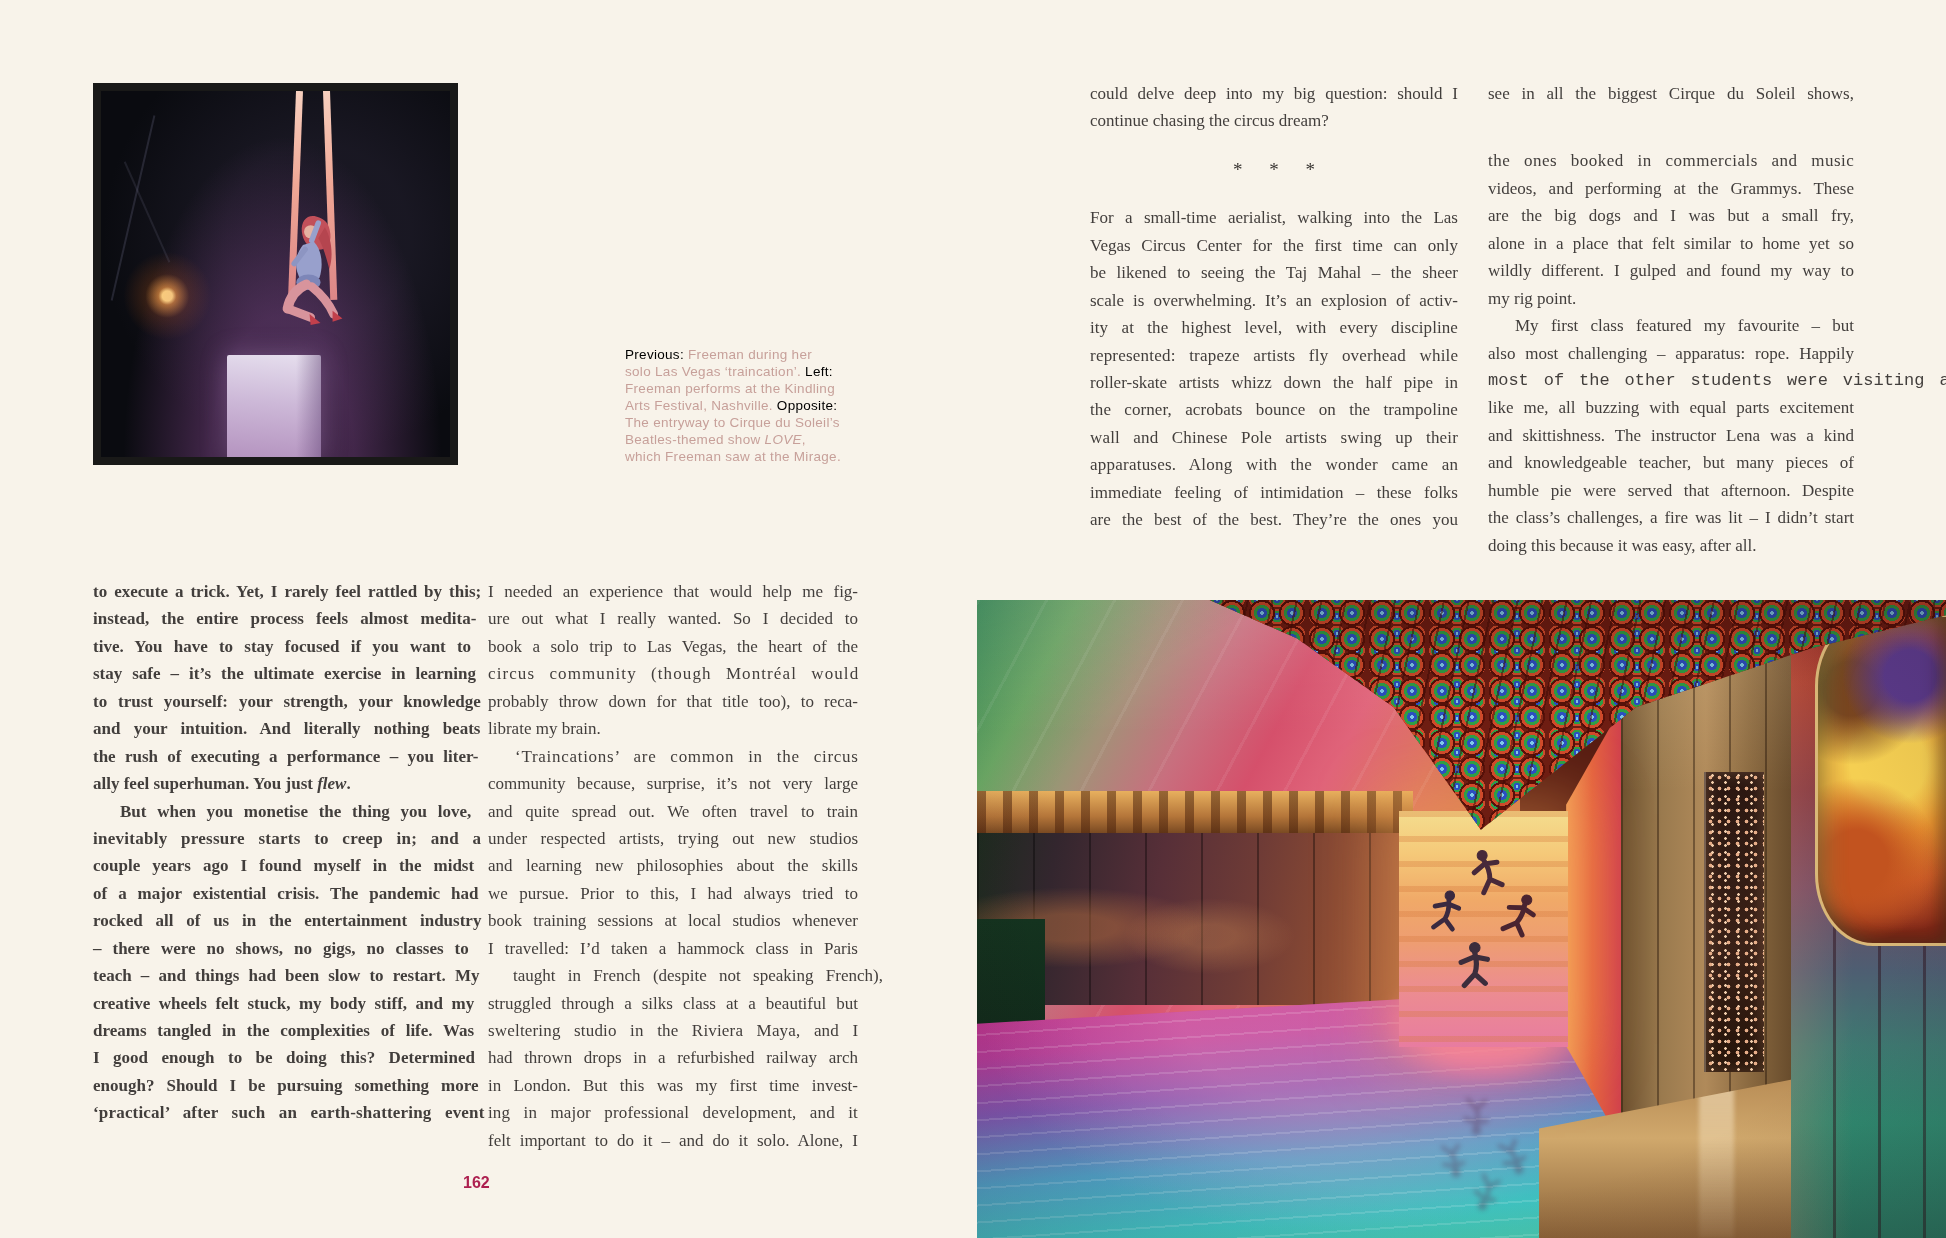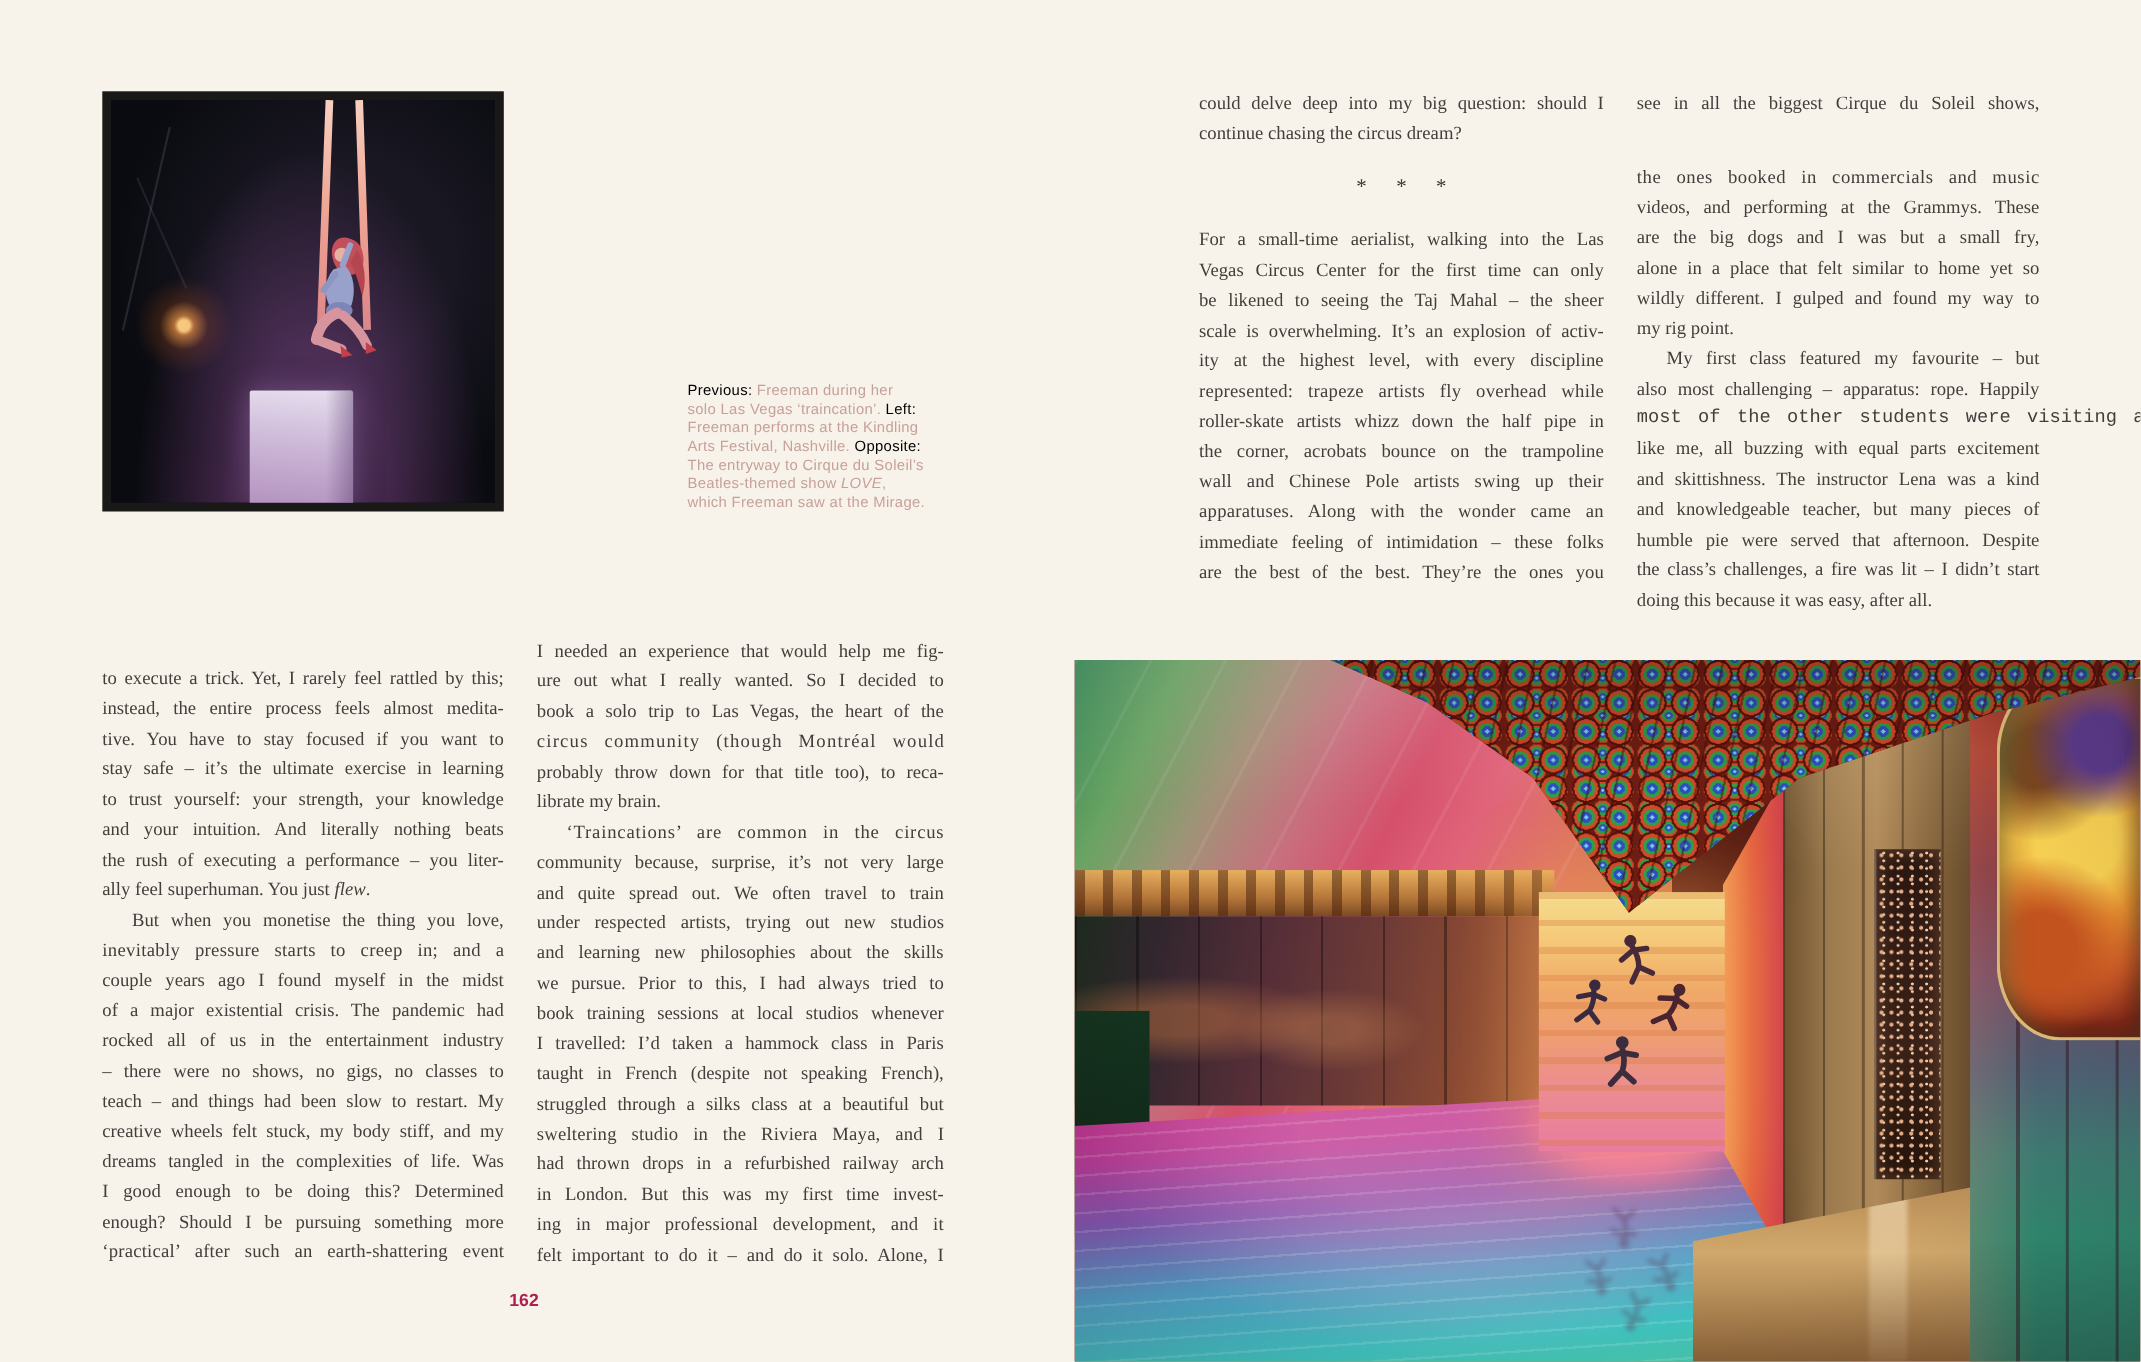--- a/index.html
+++ b/index.html
@@ -188,21 +188,21 @@
   <div class="cap">
       <div class="tline last"><span><strong>Previous:</strong> Freeman during her</span></div>
       <div class="tline last"><span>solo Las Vegas ‘traincation’. <strong>Left:</strong></span></div>
       <div class="tline last"><span>Freeman performs at the Kindling</span></div>
       <div class="tline last"><span>Arts Festival, Nashville. <strong>Opposite:</strong></span></div>
       <div class="tline last"><span>The entryway to Cirque du Soleil’s</span></div>
       <div class="tline last"><span>Beatles-themed show <em>LOVE</em>,</span></div>
       <div class="tline last"><span>which Freeman saw at the Mirage.</span></div>
     </div>
 
-  <div class="jcol" style="left:93px; top:603px; width:365px;">
+  <div class="jcol" style="left:93px; top:578px; width:365px;font-weight:bold;">
       <div class="tline" style="word-spacing: 2.75px; letter-spacing: 0px;"><span>to execute a trick. Yet, I rarely feel rattled by this;</span></div>
       <div class="tline" style="word-spacing: 7.88px; letter-spacing: 0px;"><span>instead, the entire process feels almost medita-</span></div>
       <div class="tline" style="word-spacing: 6.93px; letter-spacing: 0px;"><span>tive. You have to stay focused if you want to</span></div>
       <div class="tline" style="word-spacing: 5.73px; letter-spacing: 0px;"><span>stay safe – it’s the ultimate exercise in learning</span></div>
       <div class="tline" style="word-spacing: 6.61px; letter-spacing: 0px;"><span>to trust yourself: your strength, your knowledge</span></div>
       <div class="tline" style="word-spacing: 8.97px; letter-spacing: 0px;"><span>and your intuition. And literally nothing beats</span></div>
       <div class="tline" style="word-spacing: 5.07px; letter-spacing: 0px;"><span>the rush of executing a performance – you liter-</span></div>
       <div class="tline last"><span>ally feel superhuman. You just <em>flew</em>.</span></div>
       <div class="tline ind" style="word-spacing: 6.46px; letter-spacing: 0px;"><span>But when you monetise the thing you love,</span></div>
       <div class="tline" style="word-spacing: 9px; letter-spacing: 0.27px;"><span>inevitably pressure starts to creep in; and a</span></div>
@@ -225,21 +225,21 @@
       <div class="tline" style="word-spacing: 5.95px; letter-spacing: 0px;"><span>probably throw down for that title too), to reca-</span></div>
       <div class="tline last"><span>librate my brain.</span></div>
       <div class="tline ind" style="word-spacing: 9px; letter-spacing: 0.72px;"><span>‘Traincations’ are common in the circus</span></div>
       <div class="tline" style="word-spacing: 7.42px; letter-spacing: 0px;"><span>community because, surprise, it’s not very large</span></div>
       <div class="tline" style="word-spacing: 8.4px; letter-spacing: 0px;"><span>and quite spread out. We often travel to train</span></div>
       <div class="tline" style="word-spacing: 9px; letter-spacing: 0.09px;"><span>under respected artists, trying out new studios</span></div>
       <div class="tline" style="word-spacing: 9px; letter-spacing: 0.03px;"><span>and learning new philosophies about the skills</span></div>
       <div class="tline" style="word-spacing: 7.17px; letter-spacing: 0px;"><span>we pursue. Prior to this, I had always tried to</span></div>
       <div class="tline" style="word-spacing: 7.05px; letter-spacing: 0px;"><span>book training sessions at local studios whenever</span></div>
       <div class="tline" style="word-spacing: 6.83px; letter-spacing: 0px;"><span>I travelled: I’d taken a hammock class in Paris</span></div>
-      <div class="tline" style="word-spacing: 8.08px; letter-spacing: 0px;"><span>taught in French (despite not speaking French),</span></div>
+      <div class="tline" style="word-spacing: 8.08px; letter-spacing: 0px; margin-left: 25px;"><span>taught in French (despite not speaking French),</span></div>
       <div class="tline" style="word-spacing: 5.76px; letter-spacing: 0px;"><span>struggled through a silks class at a beautiful but</span></div>
       <div class="tline" style="word-spacing: 9px; letter-spacing: 0.18px;"><span>sweltering studio in the Riviera Maya, and I</span></div>
       <div class="tline" style="word-spacing: 7.33px; letter-spacing: 0px;"><span>had thrown drops in a refurbished railway arch</span></div>
       <div class="tline" style="word-spacing: 8.06px; letter-spacing: 0px;"><span>in London. But this was my first time invest-</span></div>
       <div class="tline" style="word-spacing: 9px; letter-spacing: 0.15px;"><span>ing in major professional development, and it</span></div>
       <div class="tline" style="word-spacing: 4.75px; letter-spacing: 0px;"><span>felt important to do it – and do it solo. Alone, I</span></div>
     </div>
 
   <div class="pagenum">162</div>
 

